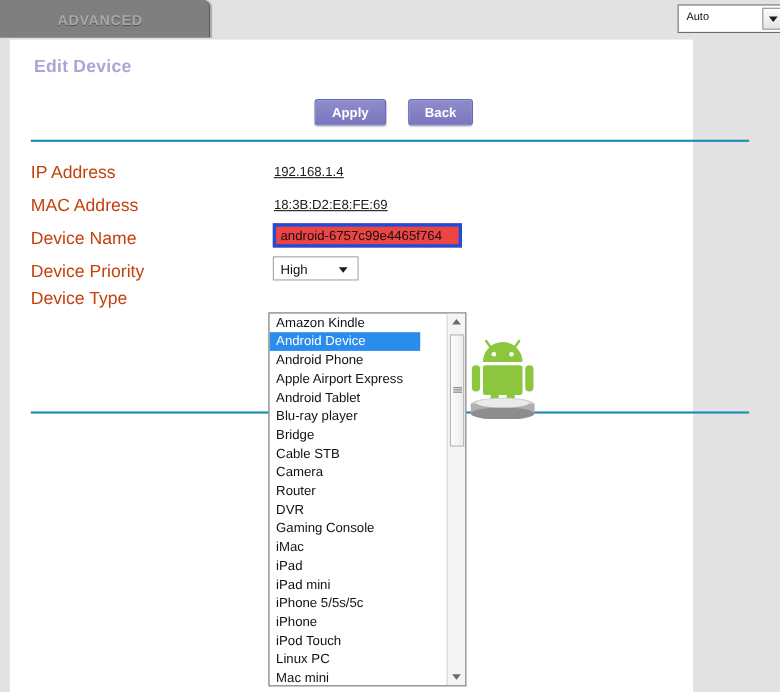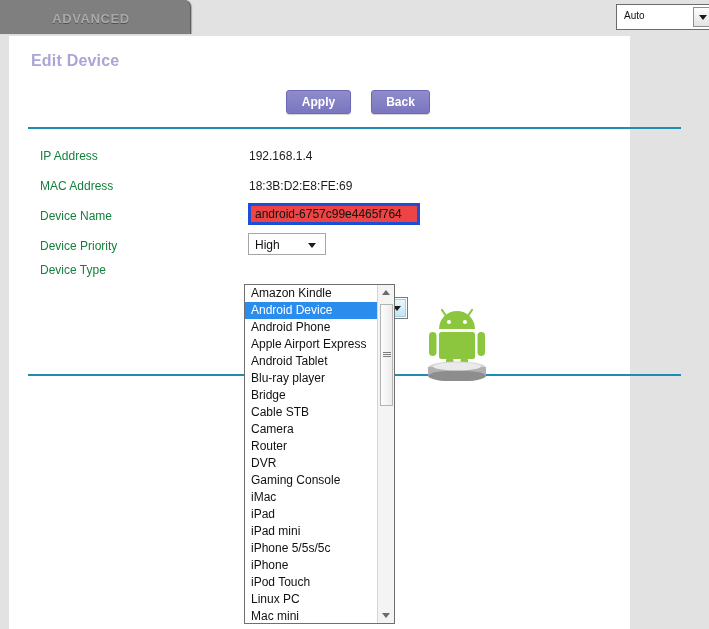--- a/index.html
+++ b/index.html
@@ -93,28 +93,29 @@
   
   .hr{
     position:absolute;left:19px;width:653px;height:2px;
     background:#1f8db3;
   }
   #hr-top{top:91px;}
   #hr-mid{top:338px;}
 
   
   .flabel{
-    position:absolute;left:31px;
-    font-size:12px;color:#15803d;
+    position:absolute;left:19px;
+    font-size:16px;color:#c2410c;
     white-space:nowrap;
   }
   .fvalue{
     position:absolute;left:240px;
     font-size:12px;color:#1c1c1c;
     white-space:nowrap;
+    text-decoration:underline;
   }
   #lbl-ip{top:113px;}     #val-ip{top:113px;}
   #lbl-mac{top:143px;}    #val-mac{top:143px;}
   #lbl-name{top:173px;}
   #lbl-prio{top:203px;}
   #lbl-type{top:227px;}
 
   
   #device-name-input{
     position:absolute;left:239px;top:167px;
@@ -163,21 +164,21 @@
   #type-select .sel-btn-blue{
     position:absolute;right:1px;top:1px;width:19px;height:18px;
     background:linear-gradient(#eaf6fd,#bfe6f7);
     border:1px solid #9fd2e8;
     box-sizing:border-box;
   }
 
   
   #type-dropdown{
     position:absolute;left:244px;top:284px;
-    width:151px;height:340px;
+    width:180px;height:340px;
     box-sizing:border-box;
     background:#ffffff;
     border:1px solid #6f6f6f;
     overflow:hidden;
     z-index:40;
   }
   #dd-list{
     position:absolute;left:0;top:0;
     width:137px;
   }

